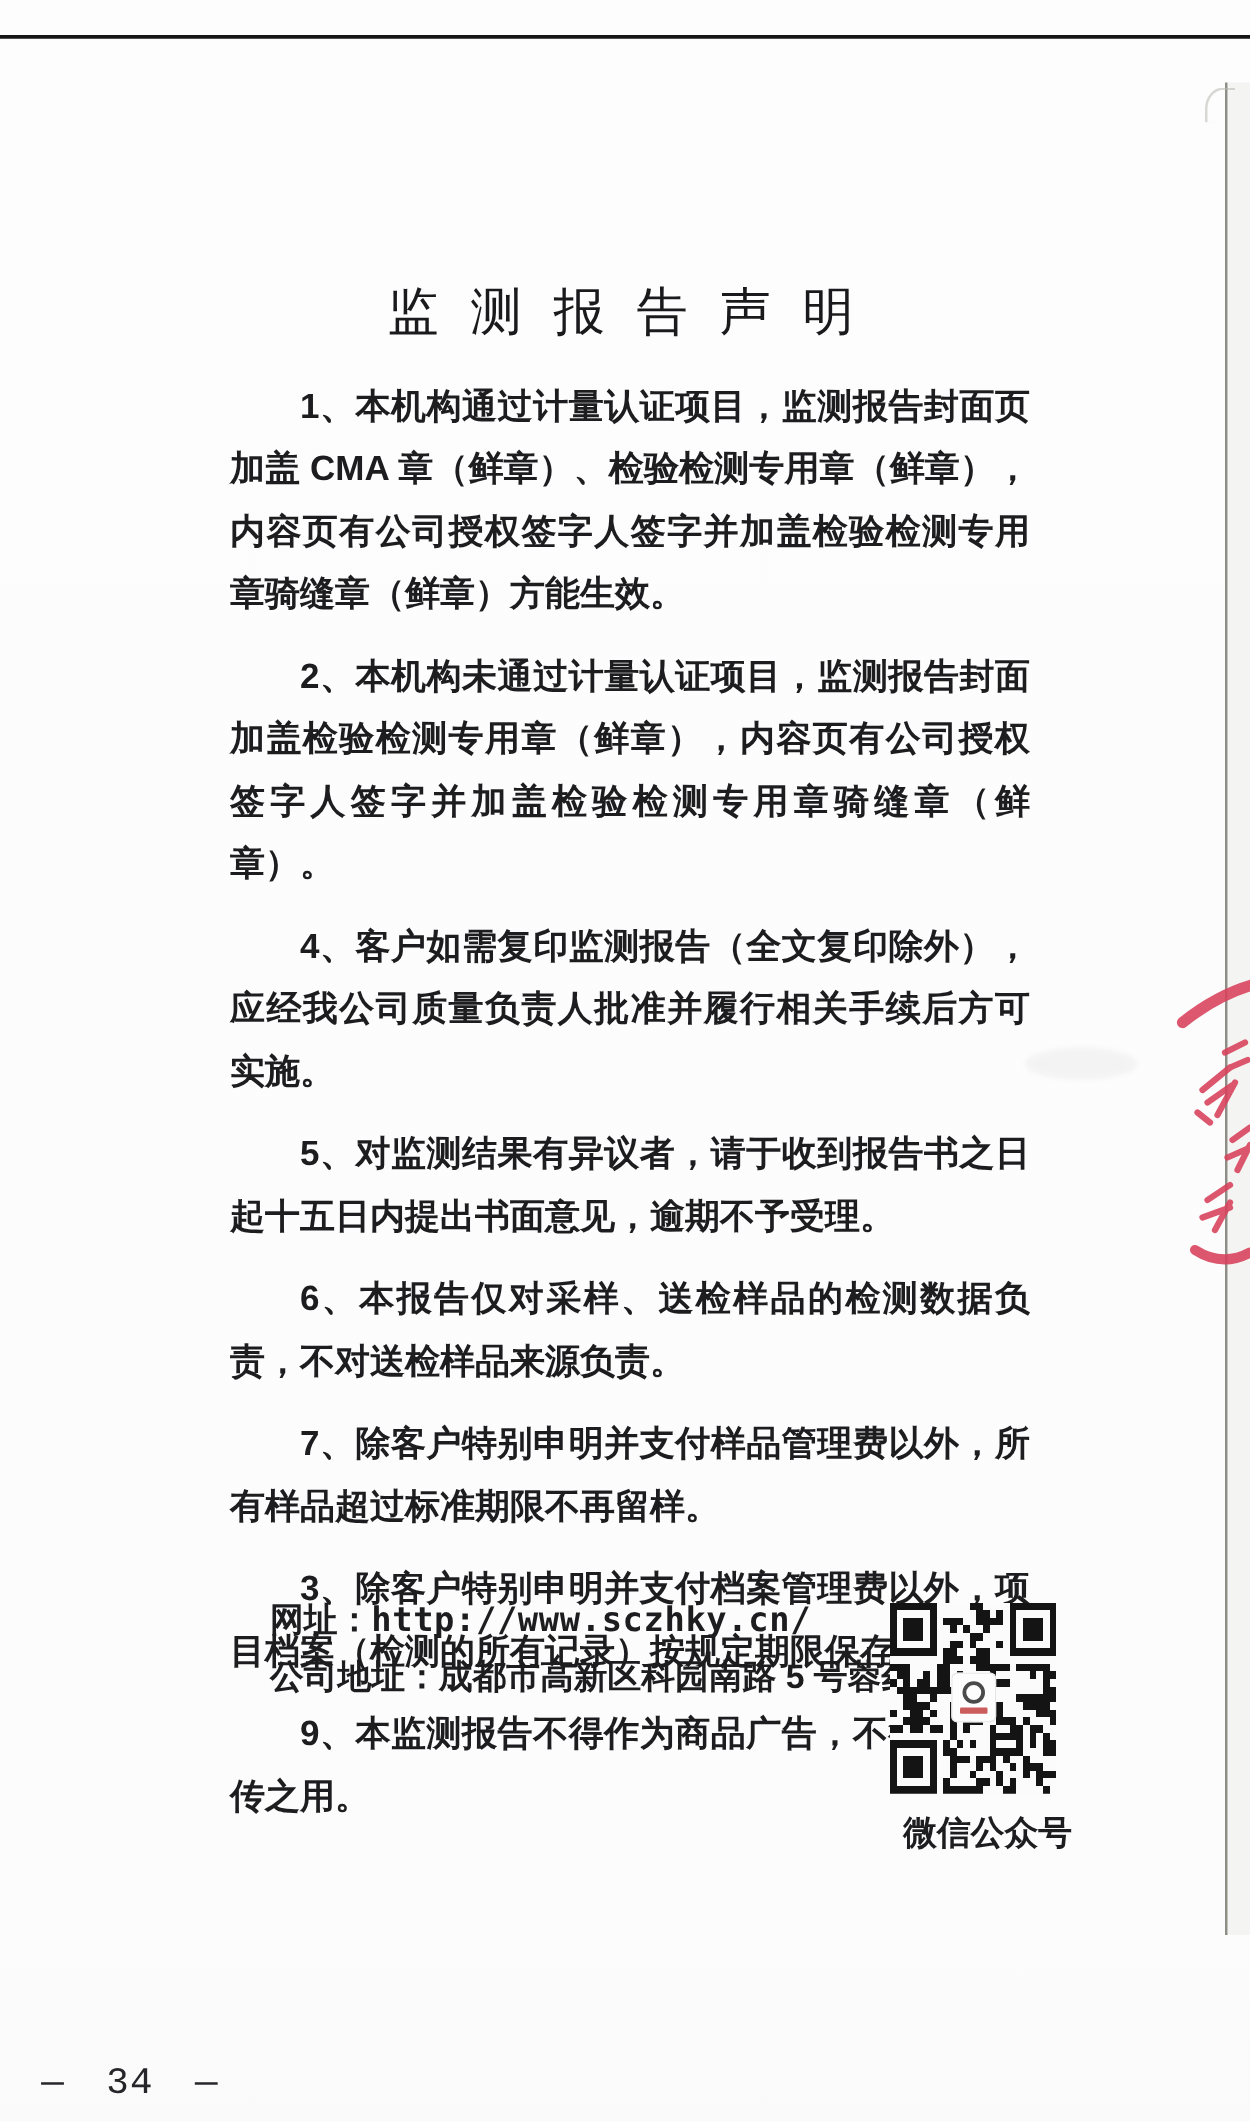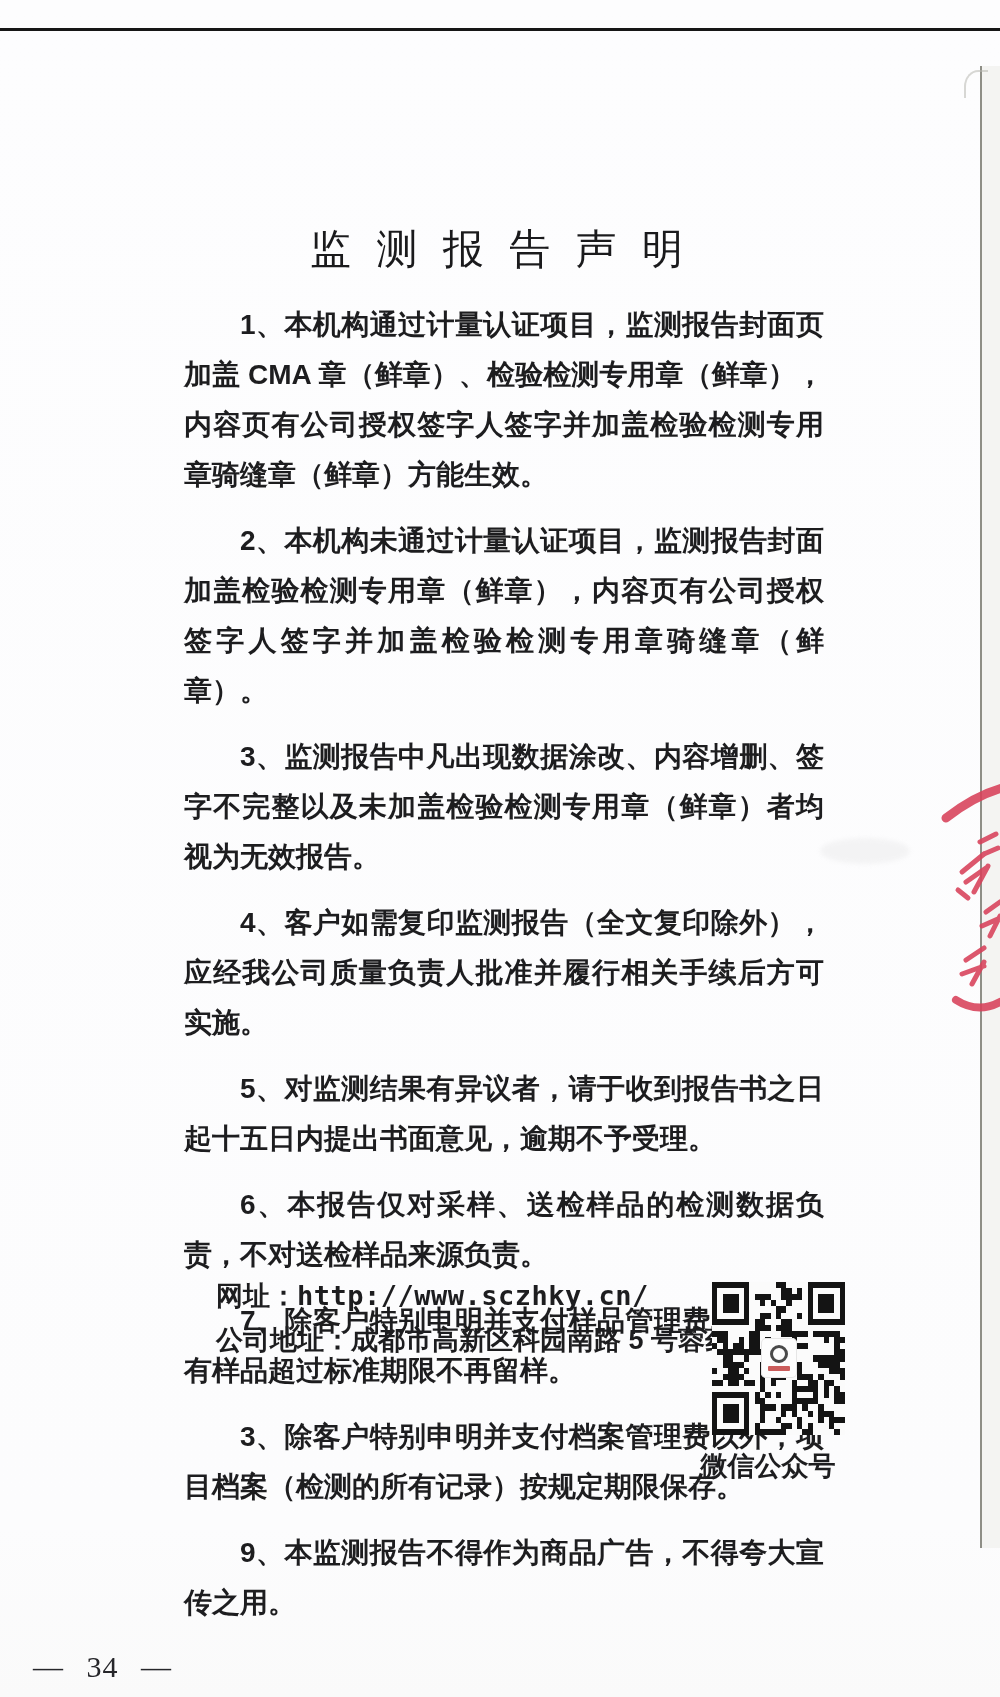--- a/index.html
+++ b/index.html
@@ -67,30 +67,30 @@
   }
   .qr-logo .swirl {
     width: 18px; height: 18px; border-radius: 50%;
     border: 3px solid #4a4a4a; box-sizing: border-box;
   }
   .qr-logo .brand-bar {
     margin-top: 3px; width: 22px; height: 5px; background: #c2413f; border-radius: 1px;
     opacity: .85;
   }
   .qr-label {
-    position: absolute; left: 688px; top: 1448px; width: 160px;
+    position: absolute; left: 710px; top: 1448px; width: 160px;
     text-align: center; font-size: 27px; font-weight: 600; color: #1d1d1f;
   }
   .stamp {
     position: absolute; left: 928px; top: 722px; width: 72px; height: 300px;
     pointer-events: none;
   }
   .page-number {
     position: absolute; left: 33px; top: 1650px;
-    font-family: Liberation Serif, serif;
+    font-family: Liberation Mono, monospace;
     font-size: 30px; font-weight: 400; color: #26262a;
     word-spacing: 14px; letter-spacing: 1px;
   }
   .smudge {
     position: absolute; left: 820px; top: 838px; width: 90px; height: 26px;
     background: #e9e9ea; border-radius: 50%; opacity: .45; filter: blur(2px);
   }
 </style>
 </head>
 <body>
@@ -101,21 +101,20 @@
   <div class="scan-edge-light"></div>
   <div class="scan-edge"></div>
   <div class="corner-hook"></div>
   <div class="smudge"></div>
 
   <h1 class="title">监 测 报 告 声 明</h1>
 
   <div class="statements">
     <p>1、本机构通过计量认证项目，监测报告封面页加盖 CMA 章（鲜章）、检验检测专用章（鲜章），内容页有公司授权签字人签字并加盖检验检测专用章骑缝章（鲜章）方能生效。</p>
     <p>2、本机构未通过计量认证项目，监测报告封面加盖检验检测专用章（鲜章），内容页有公司授权签字人签字并加盖检验检测专用章骑缝章（鲜章）。</p>
-    <p>3、监测报告中凡出现数据涂改、内容增删、签字不完整以及未加盖检验检测专用章（鲜章）者均视为无效报告。</p>
     <p>4、客户如需复印监测报告（全文复印除外），应经我公司质量负责人批准并履行相关手续后方可实施。</p>
     <p>5、对监测结果有异议者，请于收到报告书之日起十五日内提出书面意见，逾期不予受理。</p>
     <p>6、本报告仅对采样、送检样品的检测数据负责，不对送检样品来源负责。</p>
     <p>7、除客户特别申明并支付样品管理费以外，所有样品超过标准期限不再留样。</p>
     <p>3、除客户特别申明并支付档案管理费以外，项目档案（检测的所有记录）按规定期限保存。</p>
     <p>9、本监测报告不得作为商品广告，不得夸大宣传之用。</p>
   </div>
 
   <div class="contact">
     <div><span>网址：</span><span class="latin">http://www.sczhky.cn/</span></div>

